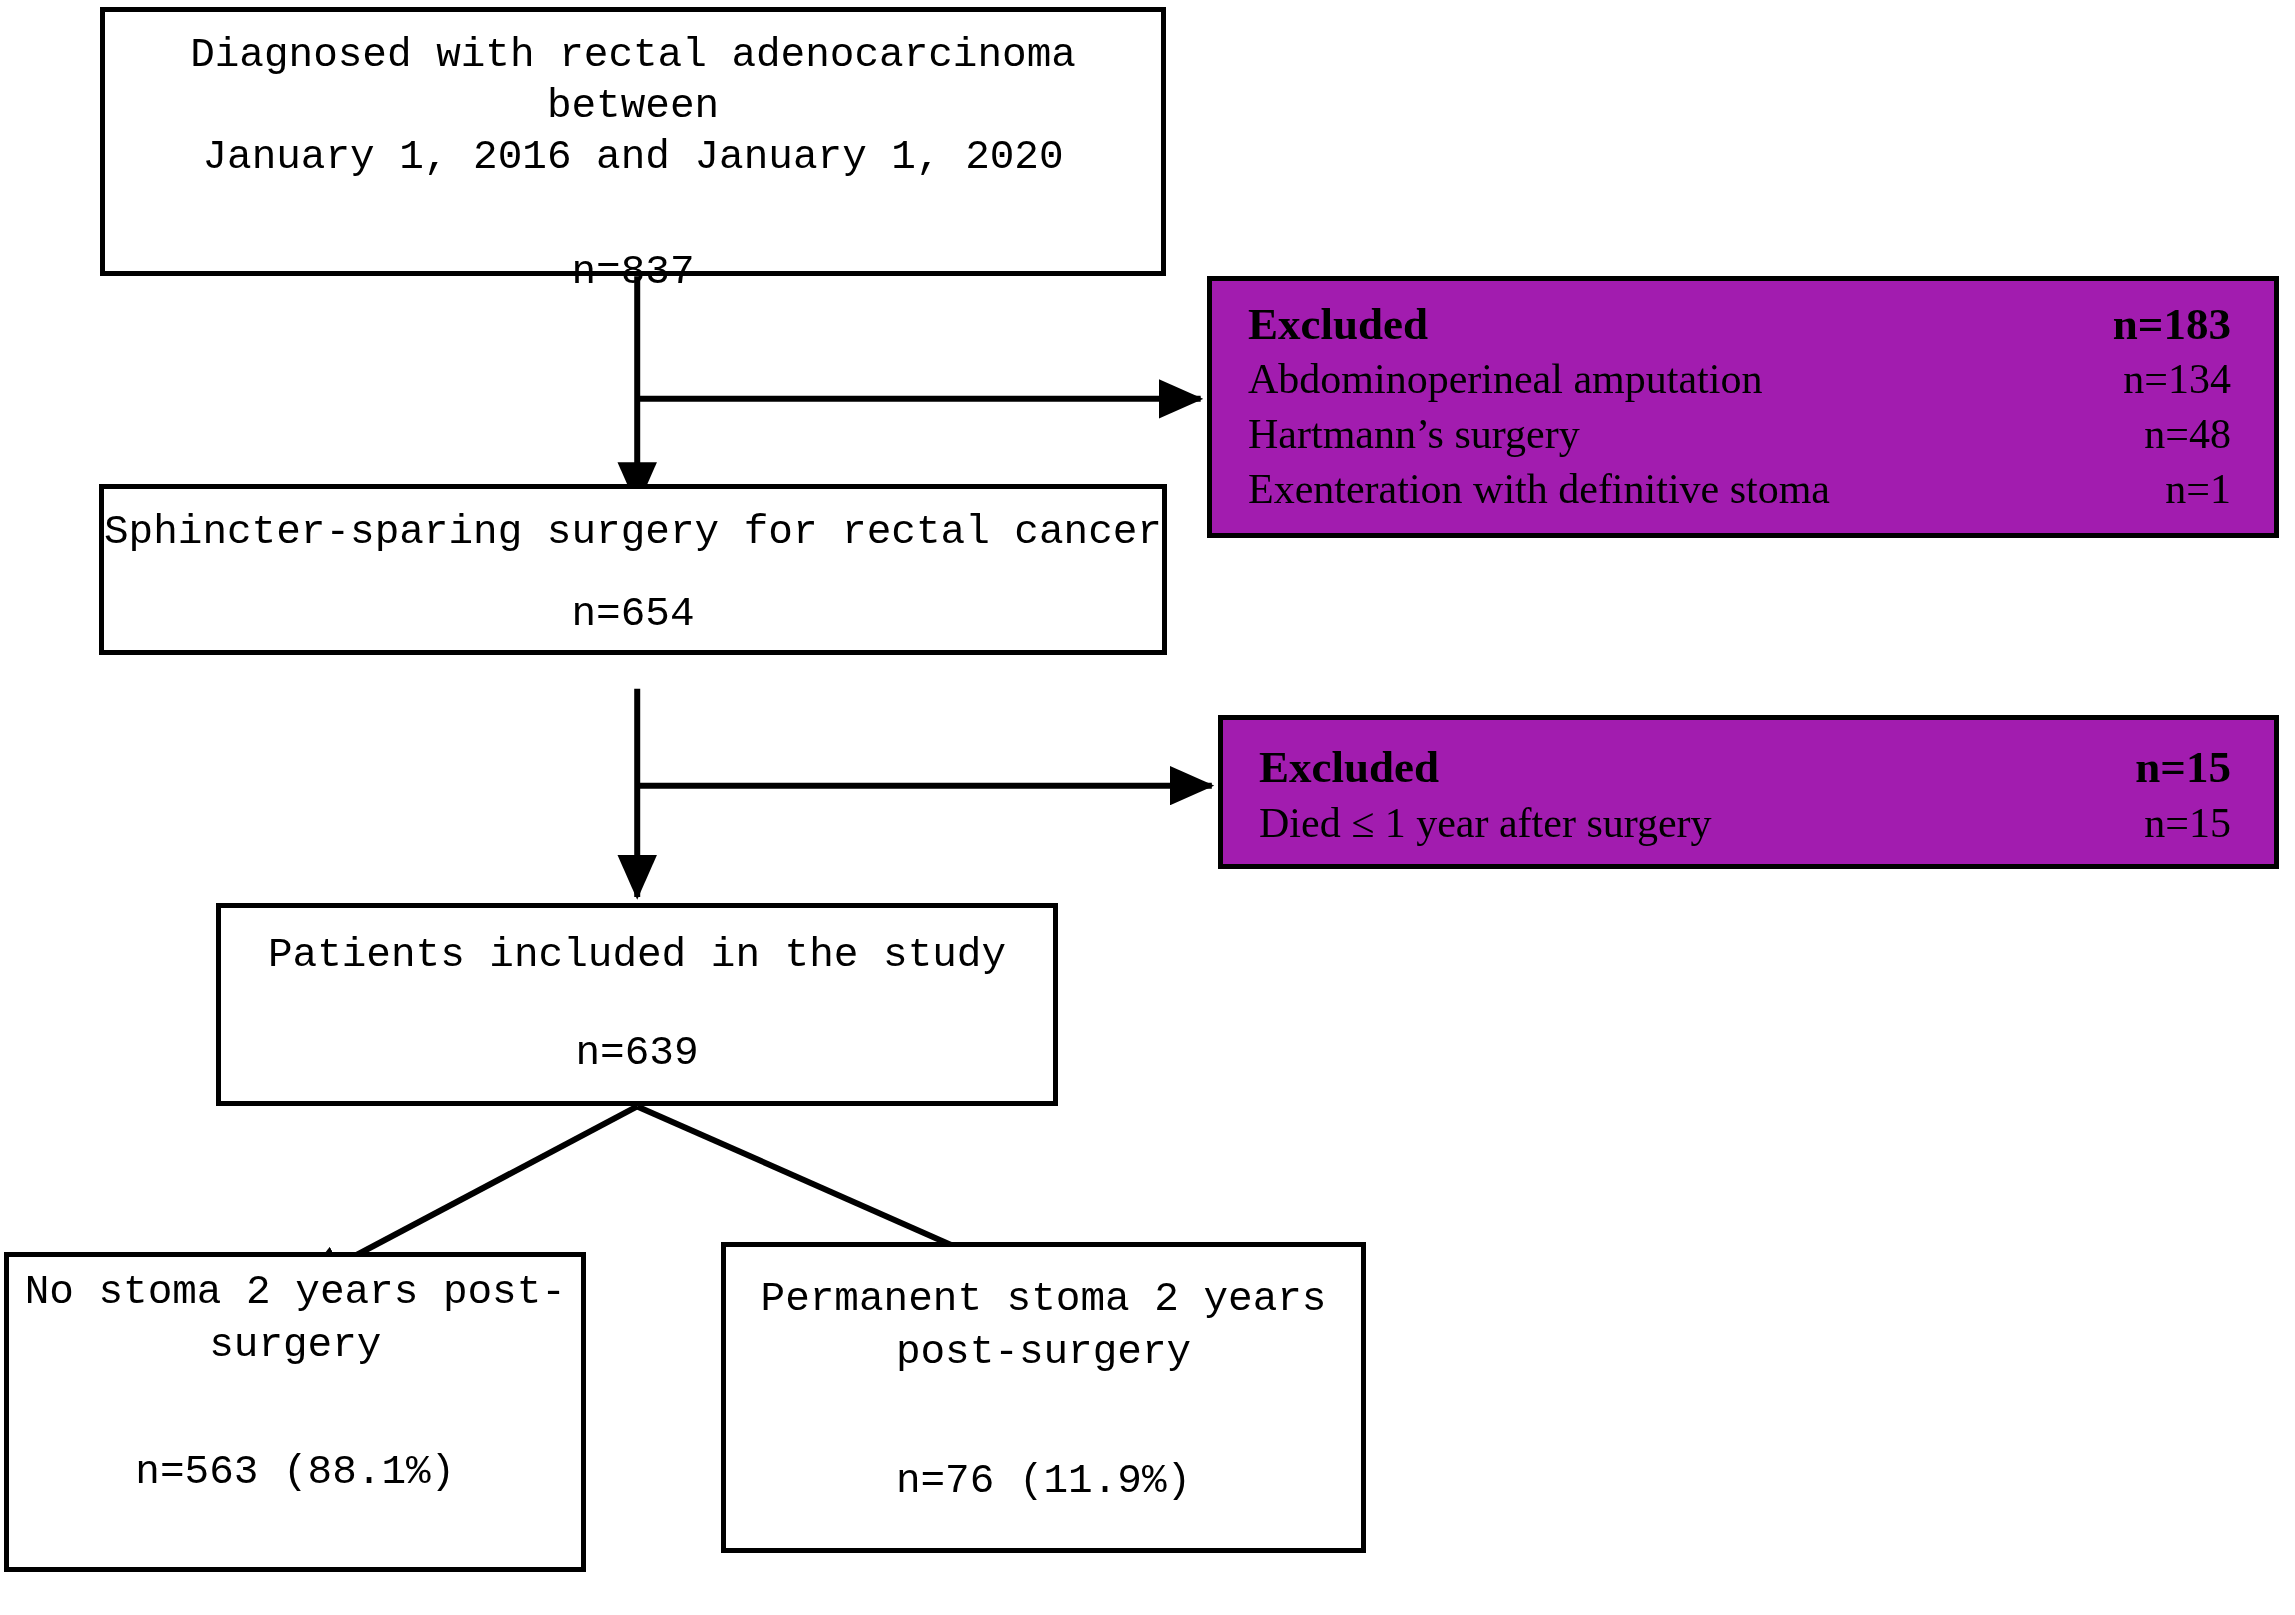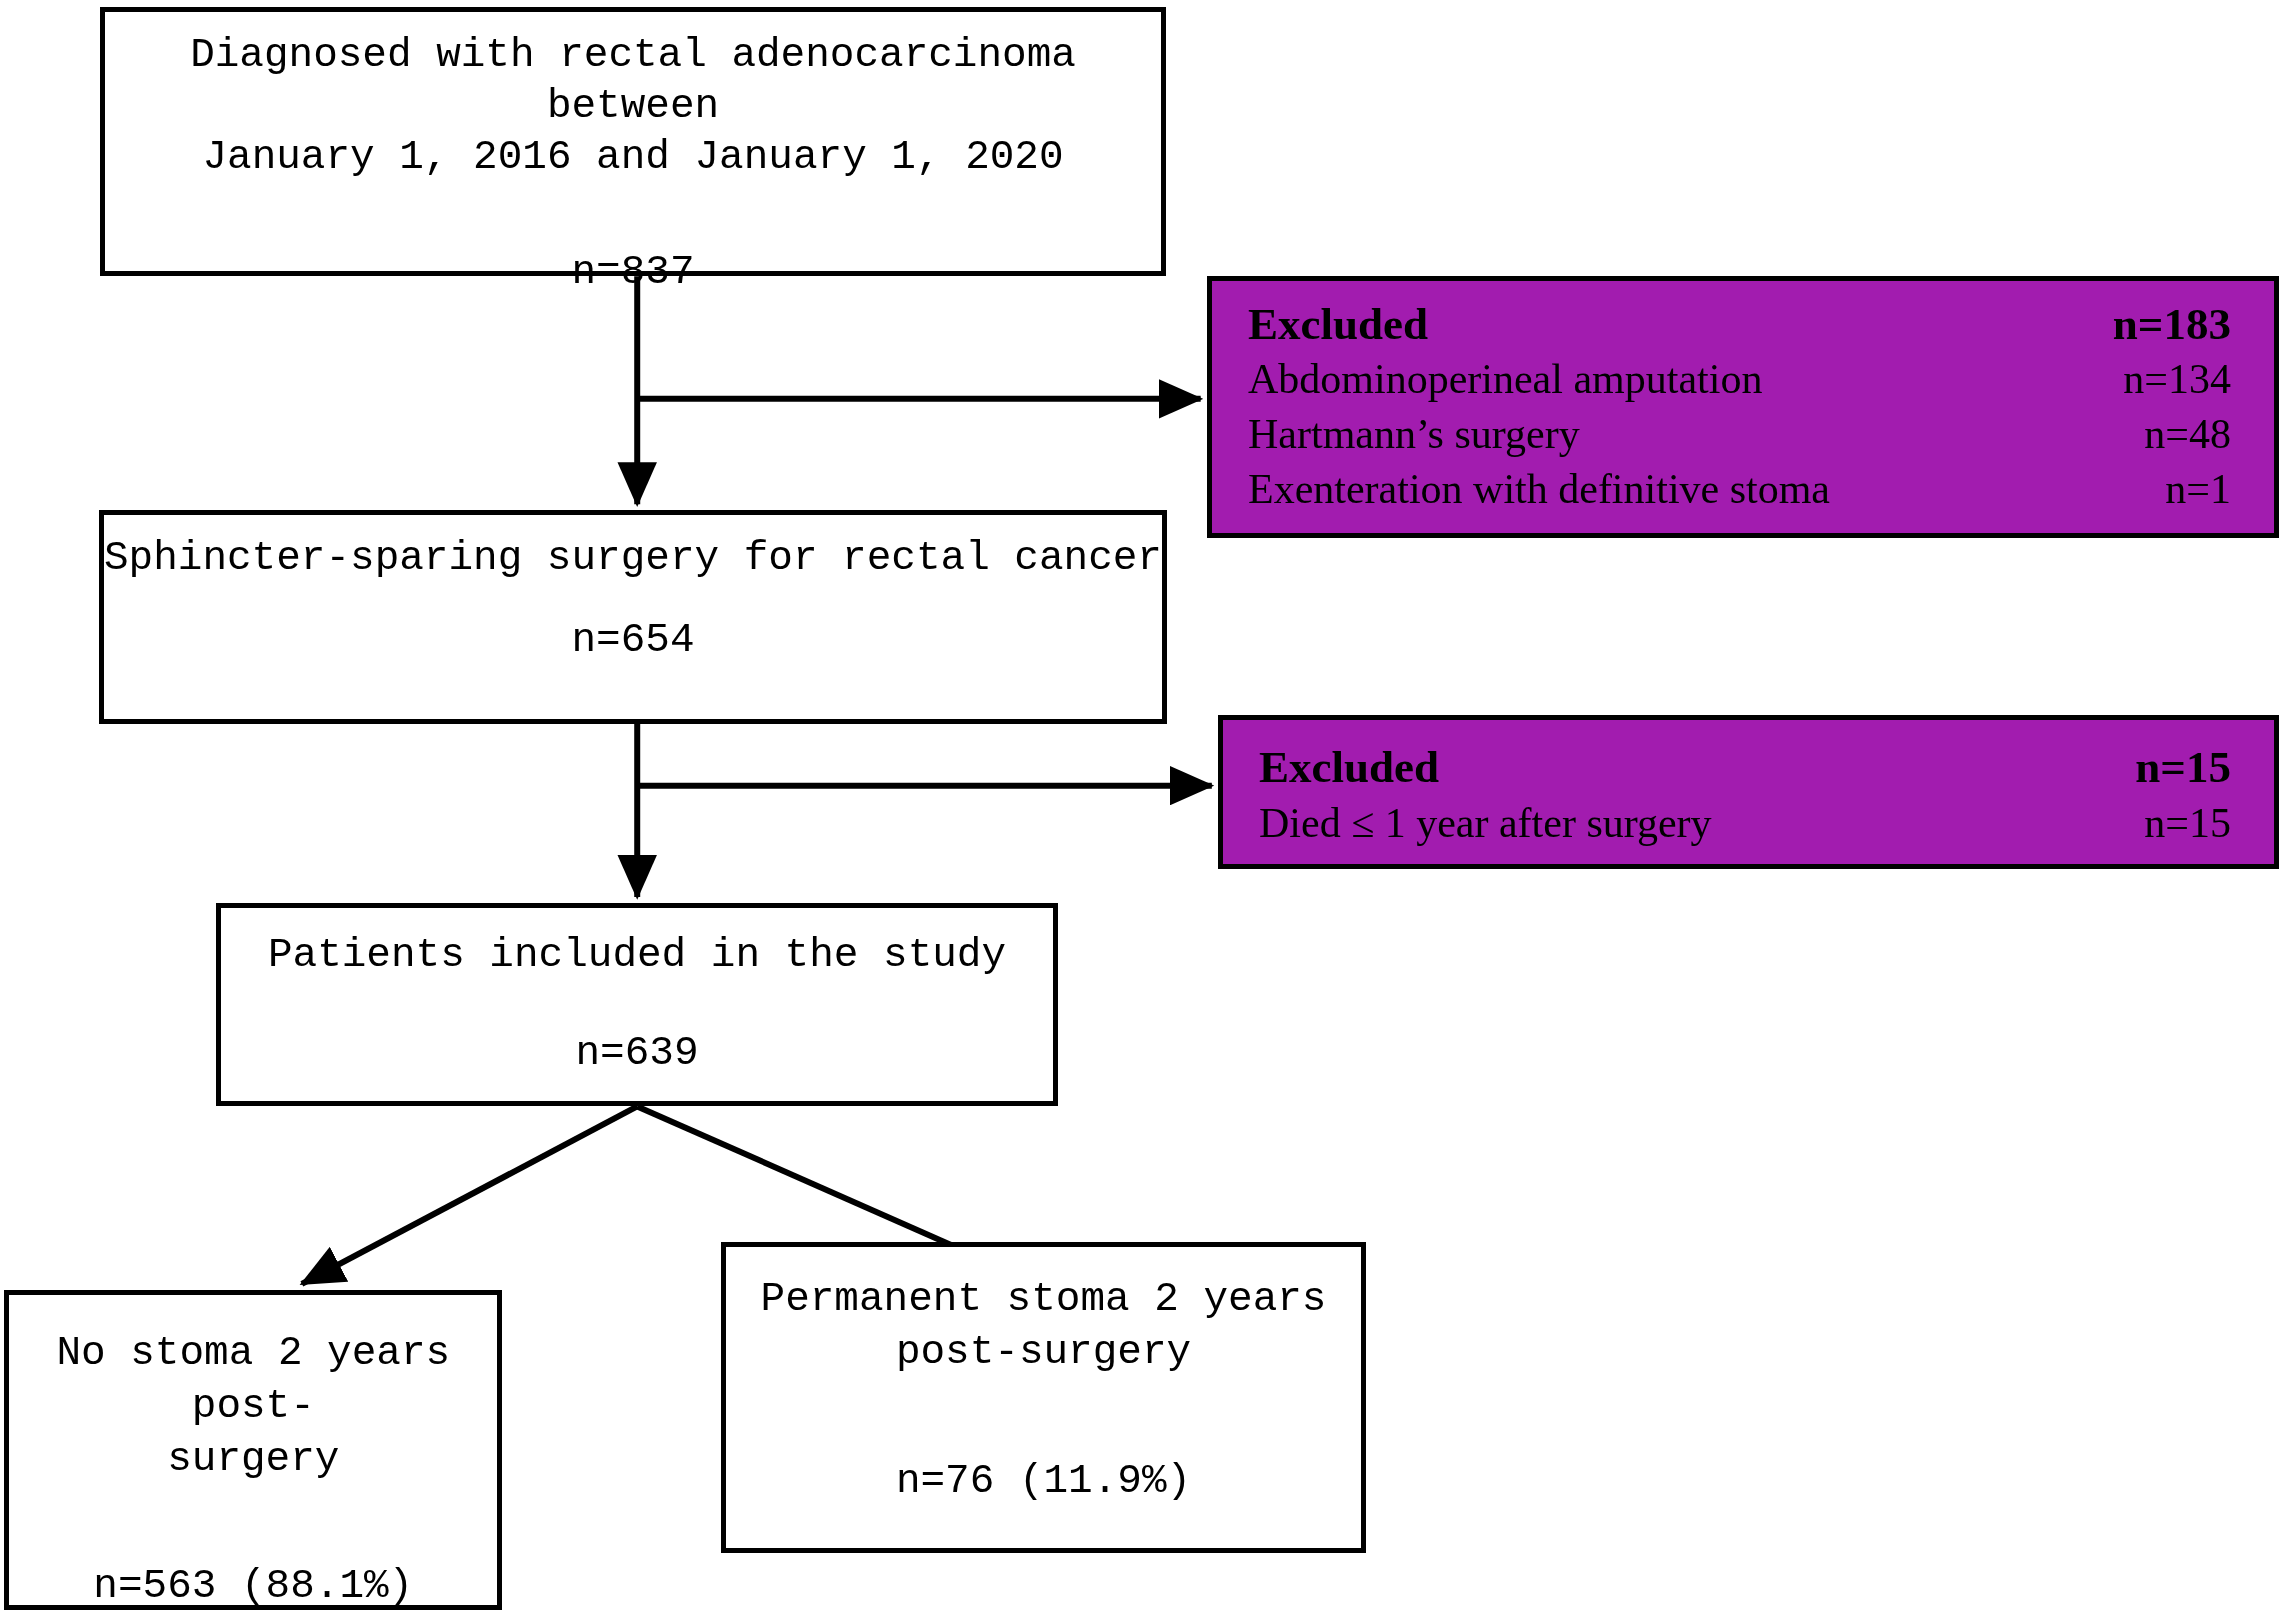--- a/index.html
+++ b/index.html
@@ -23,25 +23,25 @@
     background: #ffffff;
     text-align: center;
     font-size: 41px;
     line-height: 51px;
     font-family: Liberation Mono, monospace;
   }
   .box .nval { display: block; }
   
   #box-diagnosed   { left: 100px;  top: 6.9px;    width: 1066px; height: 269px; padding-top: 18px; }
   #box-diagnosed .nval   { margin-top: 64px; }
-  #box-sphincter   { left: 99px;  top: 510px;  width: 1068px; height: 214px; padding-top: 18px; }
+  #box-sphincter   { left: 99px;  top: 484px;  width: 1068px; height: 171px; padding-top: 18px; }
   #box-sphincter .nval   { margin-top: 31px; }
   #box-included    { left: 216px;  top: 903px; width: 842px;  height: 203px; padding-top: 22px; }
   #box-included .nval    { margin-top: 47px; }
-  #box-no-stoma    { left: 4.3px;    top: 1290px; width: 498px;  height: 320px; padding-top: 32px; line-height: 53px; }
+  #box-no-stoma    { left: 4.3px;    top: 1252px; width: 582px;  height: 320px; padding-top: 9px; line-height: 53px; }
   #box-no-stoma .nval    { margin-top: 74px; }
   #box-permanent   { left: 721px;  top: 1242px; width: 645px;  height: 311px; padding-top: 26px; line-height: 53px; }
   #box-permanent .nval   { margin-top: 76px; }
   
   .exclusion {
     position: absolute;
     box-sizing: border-box;
     border: 5.1px solid #000000;
     background: #a21caf;
     font-size: 42px;

